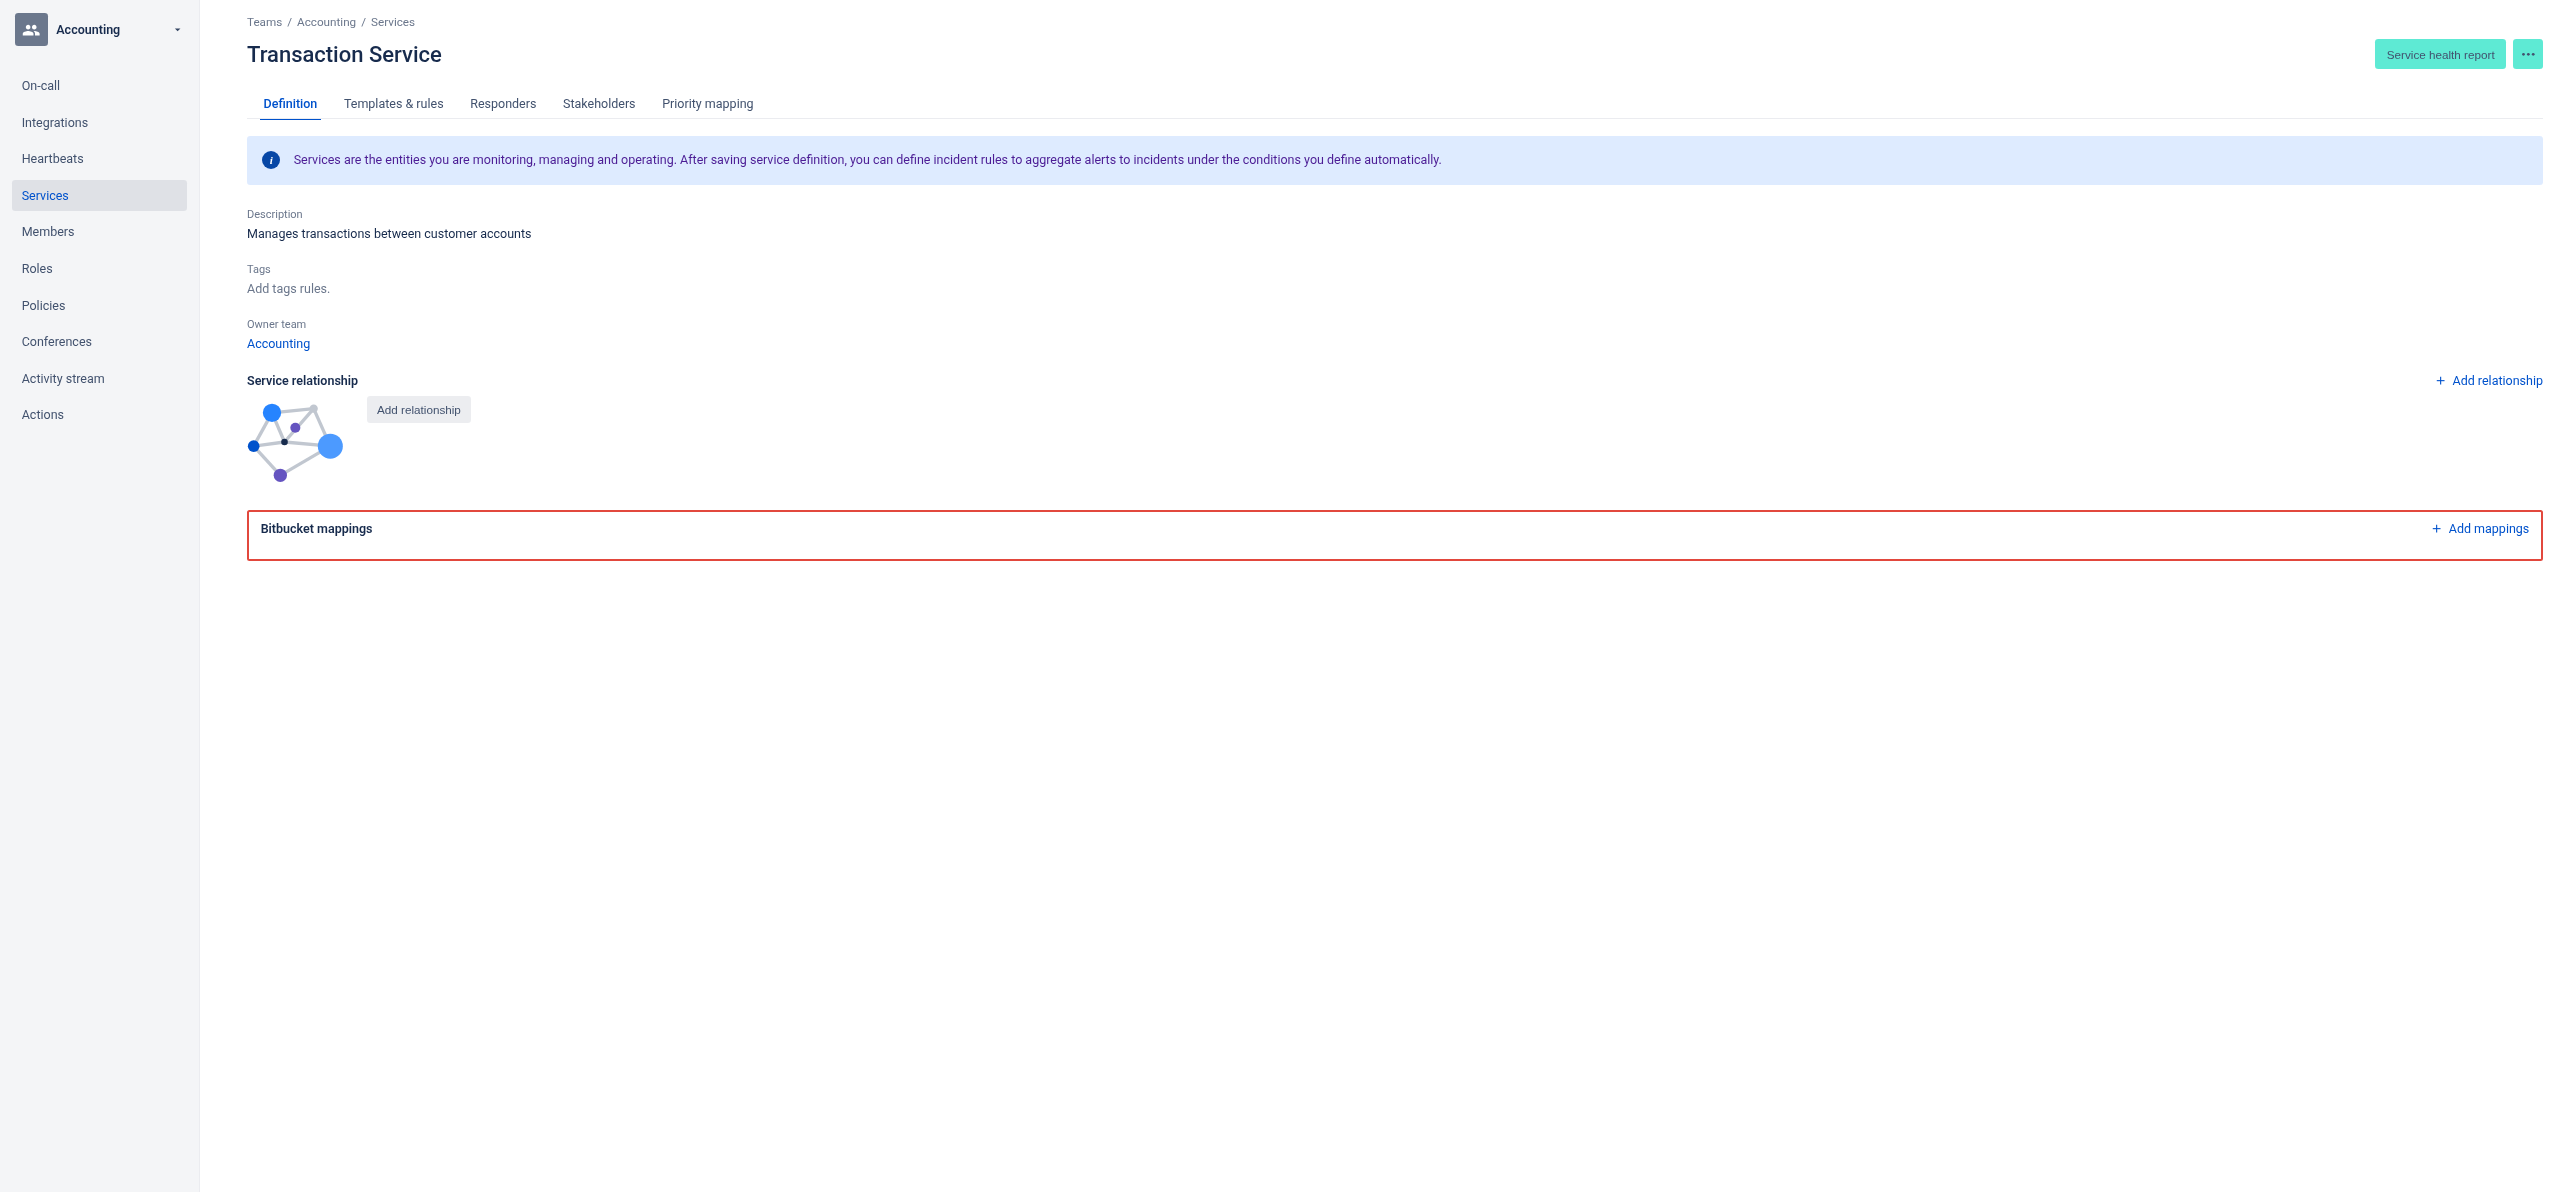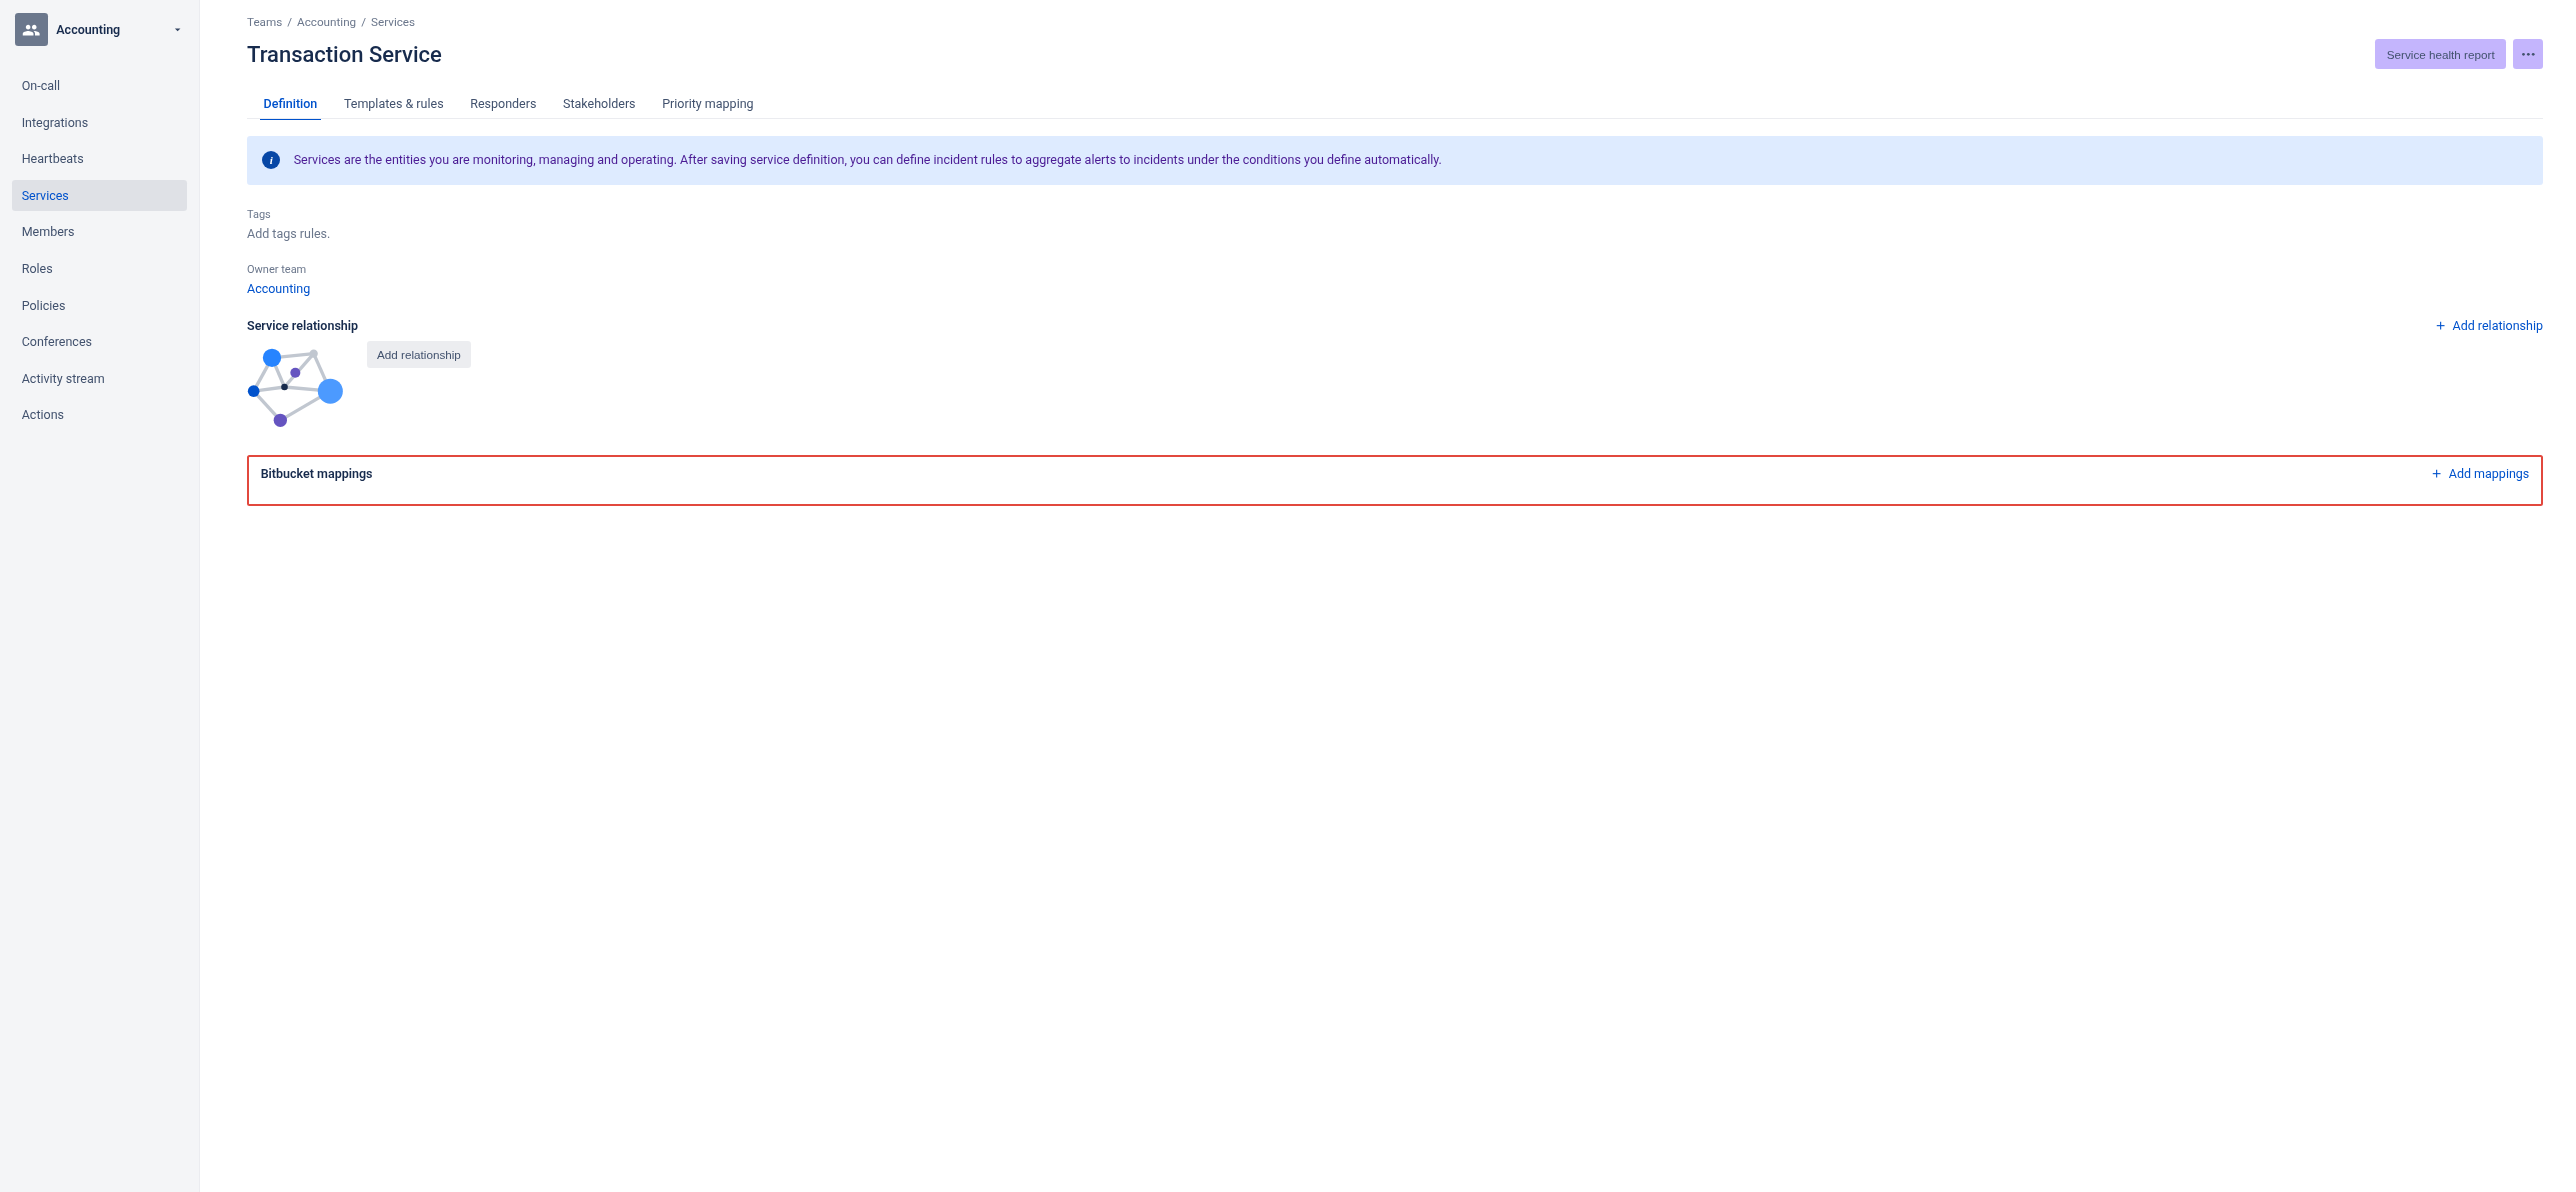--- a/index.html
+++ b/index.html
@@ -67,21 +67,21 @@
 
     .title-row {
       display: flex;
       align-items: center;
       justify-content: space-between;
       margin-bottom: 18.4px;
     }
     .page-title { font-size: 22px; font-weight: 500; color: #172B4D; }
     .title-actions { display: flex; gap: 6.7px; }
     .btn-subtle {
-      background: #c4b5fd;
+      background: #5eead4;
       border: none;
       border-radius: 3.3px;
       padding: 6.7px 11.7px;
       font-size: 11.7px;
       color: #42526E;
       cursor: pointer;
     }
     .btn-icon {
       width: 30px; height: 30px;
       display: flex; align-items: center; justify-content: center;
@@ -249,20 +249,24 @@
       <div class="tab">Responders</div>
       <div class="tab">Stakeholders</div>
       <div class="tab">Priority mapping</div>
     </div>
 
     <div class="info-panel">
       <div class="info-icon">i</div>
       <div class="info-text">Services are the entities you are monitoring, managing and operating. After saving service definition, you can define incident rules to aggregate alerts to incidents under the conditions you define automatically.</div>
     </div>
 
+    <div class="section">
+      <div class="section-label">Description</div>
+      <div class="section-value">Manages transactions between customer accounts</div>
+    </div>
 
     <div class="section">
       <div class="section-label">Tags</div>
       <div class="section-value muted">Add tags rules.</div>
     </div>
 
     <div class="section">
       <div class="section-label">Owner team</div>
       <div class="section-value link">Accounting</div>
     </div>

